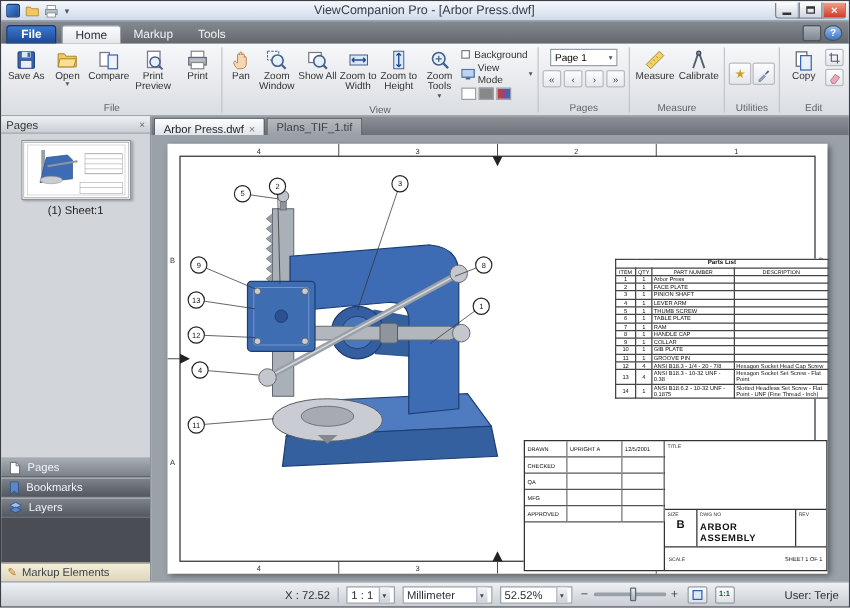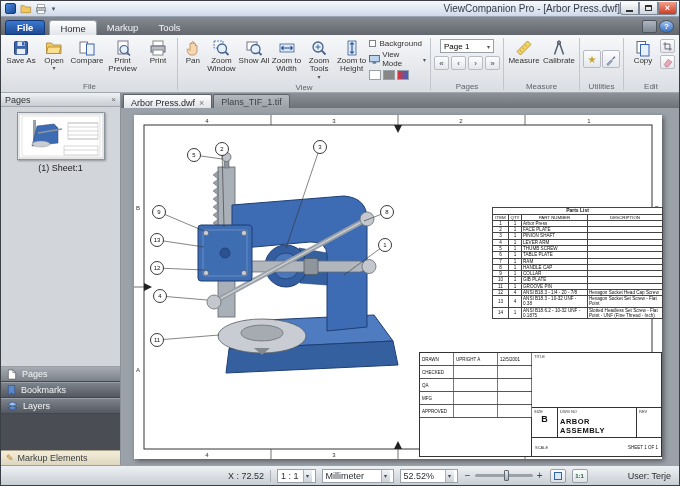--- a/index.html
+++ b/index.html
@@ -5,21 +5,21 @@
   * { margin:0; padding:0; box-sizing:border-box; }
   body { width:680px; height:486px; font-family:"Liberation Sans", sans-serif; background:#4b4f55; overflow:hidden; }
   .window { width:680px; height:486px; display:flex; flex-direction:column; border:1px solid #3a3f45; background:#dfe2e6; }
 
   
   .titlebar { height:16px; flex:0 0 16px; display:flex; align-items:center; padding:0 2px 0 4px;
     background:linear-gradient(#f6f9fc,#cfdaea); border-bottom:1px solid #98a4b4; }
   .appicon { width:11px; height:11px; border-radius:2px; background:linear-gradient(135deg,#4a8be0,#1c4a94); border:1px solid #163a76; margin-right:3px; }
   .qatbtn { width:14px; height:13px; display:inline-flex; align-items:center; justify-content:center; margin-right:1px; border-radius:2px; }
   .qatbtn.dd { font-size:7px; color:#4a5568; width:9px; }
-  .wtitle { flex:1; text-align:right; font-size:10px; color:#333b46; white-space:nowrap; overflow:hidden; }
+  .wtitle { flex:1; text-align:center; font-size:10px; color:#333b46; white-space:nowrap; overflow:hidden; }
   .winbtns { display:flex; }
   .wbtn { width:19px; height:13px; border:1px solid #7d8694; border-top:none; display:inline-flex; align-items:center; justify-content:center;
     background:linear-gradient(#fdfdfd,#cfd6df); font-size:8px; color:#333; }
   .wbtn.min { border-radius:0 0 0 3px; }
   .wbtn.close { border-radius:0 0 3px 0; background:linear-gradient(#f3a08c,#cf3a22); color:#fff; font-size:9px; font-weight:bold; }
   .minbar { width:7px; height:2px; background:#333; margin-top:5px; }
   .maxbox { width:7px; height:6px; border:1px solid #333; border-top-width:2px; }
 
   
   .tabrow { height:18px; flex:0 0 18px; display:flex; align-items:flex-end; padding:0 4px;
@@ -275,36 +275,36 @@
               <svg width="18" height="18" viewBox="0 0 18 18">
                 <rect x="2" y="5" width="14" height="8" fill="#dce8f8" stroke="#44618c" stroke-width="0.8"></rect>
                 <path d="M3.5,9 h11 M3.5,9 l2,-1.8 M3.5,9 l2,1.8 M14.5,9 l-2,-1.8 M14.5,9 l-2,1.8" stroke="#1c4a94" stroke-width="1.1" fill="none"></path>
               </svg>
             </span>
           <span>Zoom to Width</span>
         </div>
         <div class="bigbtn">
           <span class="bicon">
               <svg width="18" height="18" viewBox="0 0 18 18">
+                <rect x="5" y="2" width="8" height="14" fill="#dce8f8" stroke="#44618c" stroke-width="0.8"></rect>
+                <path d="M9,3.5 v11 M9,3.5 l-1.8,2 M9,3.5 l1.8,2 M9,14.5 l-1.8,-2 M9,14.5 l1.8,-2" stroke="#1c4a94" stroke-width="1.1" fill="none"></path>
+              </svg>
+            </span>
+          <span>Zoom to Height</span>
+        </div>
+        <div class="bigbtn">
+          <span class="bicon">
+              <svg width="18" height="18" viewBox="0 0 18 18">
                 <circle cx="8" cy="8" r="5" fill="#e6f0fa" stroke="#44618c" stroke-width="1.3"></circle>
                 <path d="M5.5,8 h5 M8,5.5 v5" stroke="#44618c" stroke-width="1"></path>
                 <line x1="11.7" y1="11.7" x2="15.5" y2="15.5" stroke="#44618c" stroke-width="1.8"></line>
               </svg>
             </span>
           <span>Zoom Tools</span>
           <span class="dd">▾</span>
-        </div>
-        <div class="bigbtn">
-          <span class="bicon">
-              <svg width="18" height="18" viewBox="0 0 18 18">
-                <rect x="5" y="2" width="8" height="14" fill="#dce8f8" stroke="#44618c" stroke-width="0.8"></rect>
-                <path d="M9,3.5 v11 M9,3.5 l-1.8,2 M9,3.5 l1.8,2 M9,14.5 l-1.8,-2 M9,14.5 l1.8,-2" stroke="#1c4a94" stroke-width="1.1" fill="none"></path>
-              </svg>
-            </span>
-          <span>Zoom to Height</span>
         </div>
         <div class="vopts">
           <span class="chk">
             <span class="chkbox"></span>
             <span>Background</span>
           </span>
           <span class="vmode">
             <svg width="11" height="9" viewBox="0 0 12 10">
                 <rect x="0.5" y="0.5" width="11" height="7" fill="#bcd4f0" stroke="#44618c"></rect>
                 <rect x="4" y="8" width="4" height="1.5" fill="#44618c"></rect>

